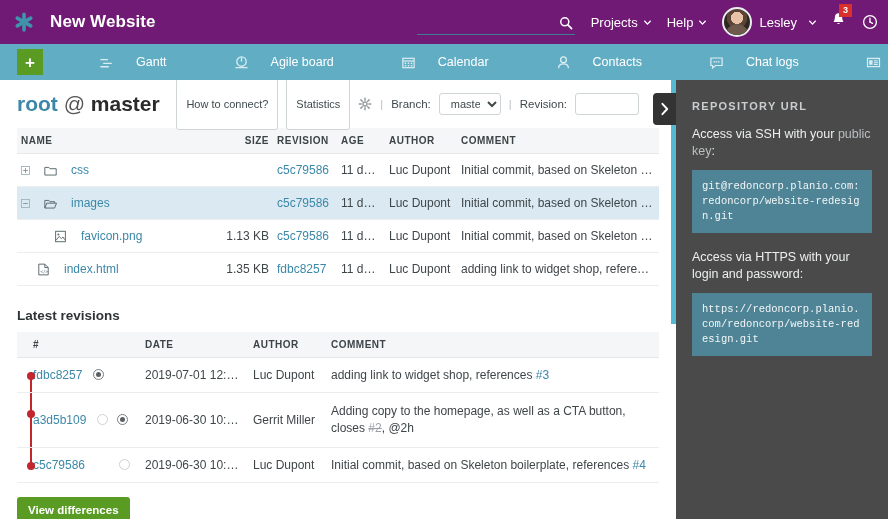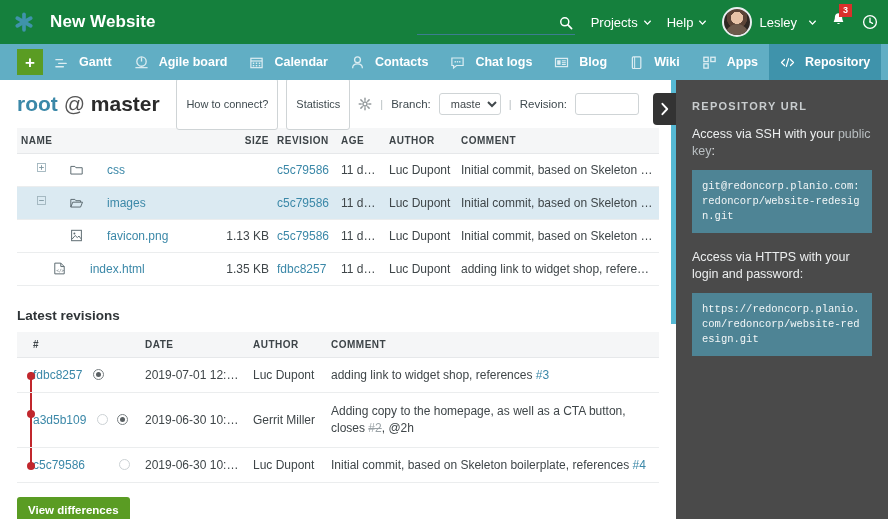--- a/index.html
+++ b/index.html
@@ -9,21 +9,21 @@
     overflow: hidden;
     font-family: "Liberation Sans", sans-serif;
     background: #ffffff;
     -webkit-font-smoothing: antialiased;
   }
   .app { position: relative; width: 888px; height: 519px; overflow: hidden; }
 
   
   .topbar {
     position: absolute; top: 0; left: 0; width: 888px; height: 44px;
-    background: #15803d; display: flex; align-items: center;
+    background: #701a75; display: flex; align-items: center;
   }
   .logo-wrap { width: 48px; display: flex; align-items: center; justify-content: center; }
   .asterisk { width: 22px; height: 22px; display: block; }
   .app-title {
     color: #ffffff; font-size: 17px; font-weight: bold; letter-spacing: .1px;
     margin-left: 2px; white-space: nowrap;
   }
   .topbar-right {
     margin-left: auto; display: flex; align-items: center; height: 44px; padding-right: 10px;
   }
@@ -62,22 +62,22 @@
   .projnav {
     position: absolute; top: 44px; left: 0; width: 888px; height: 36px;
     background: #61aec4; display: flex; align-items: stretch;
   }
   .plus-btn {
     width: 26px; height: 26px; background: #5a9c23; margin: 5px 0 5px 17px;
     display: flex; align-items: center; justify-content: center; color: #fff;
     font-size: 17px; font-weight: bold; line-height: 1; cursor: pointer; flex: none;
   }
   .nav-item {
-    display: flex; align-items: center; gap: 10px; padding: 0 11px; color: #ffffff;
-    font-size: 12.5px; font-weight: bold; white-space: nowrap; cursor: pointer;
+    display: flex; align-items: center; gap: 22px; padding: 0 11px; color: #ffffff;
+    font-size: 12.5px; font-weight: normal; white-space: nowrap; cursor: pointer; margin-left: 45px;
   }
   .nav-item.active { background: #3f93ab; }
   .nav-icon { width: 15px; height: 15px; flex: none; display: block; }
 
   
   .content {
     position: absolute; top: 80px; left: 0; width: 676px; height: 439px;
     background: #ffffff; padding: 0 17px; overflow: hidden;
   }
   .page-head { display: flex; align-items: center; height: 48px; }
@@ -112,21 +112,21 @@
     border-bottom: 1px solid #e6e8ea;
   }
   tbody td {
     font-size: 12px; color: #3f4649; padding: 9px 4px; border-bottom: 1px solid #ebedee;
     vertical-align: middle; overflow: hidden; white-space: nowrap; text-overflow: ellipsis;
   }
   tr.sel-row td { background: #dbeaf2; }
   .lnk { color: #3b88a8; text-decoration: none; cursor: pointer; }
   .mono-lnk { color: #3b88a8; cursor: pointer; }
   .num { text-align: right; }
-  .name-cell { display: flex; align-items: flex-start; gap: 24px; margin-left: 16px; }
+  .name-cell { display: flex; align-items: center; gap: 14px; }
   .tgl { width: 9px; height: 9px; flex: none; }
   .ficon { width: 13px; height: 13px; flex: none; display: block; }
 
   .sec-title { font-size: 13.5px; font-weight: bold; color: #2f3437; margin: 22px 0 9px 0; }
 
   
   .rev-table td { padding: 10px 4px; font-size: 12px; }
   .rev-cell { position: relative; padding-left: 16px !important; }
   .graph {
     position: absolute; left: 9px; top: 0; width: 12px; height: 100%;

